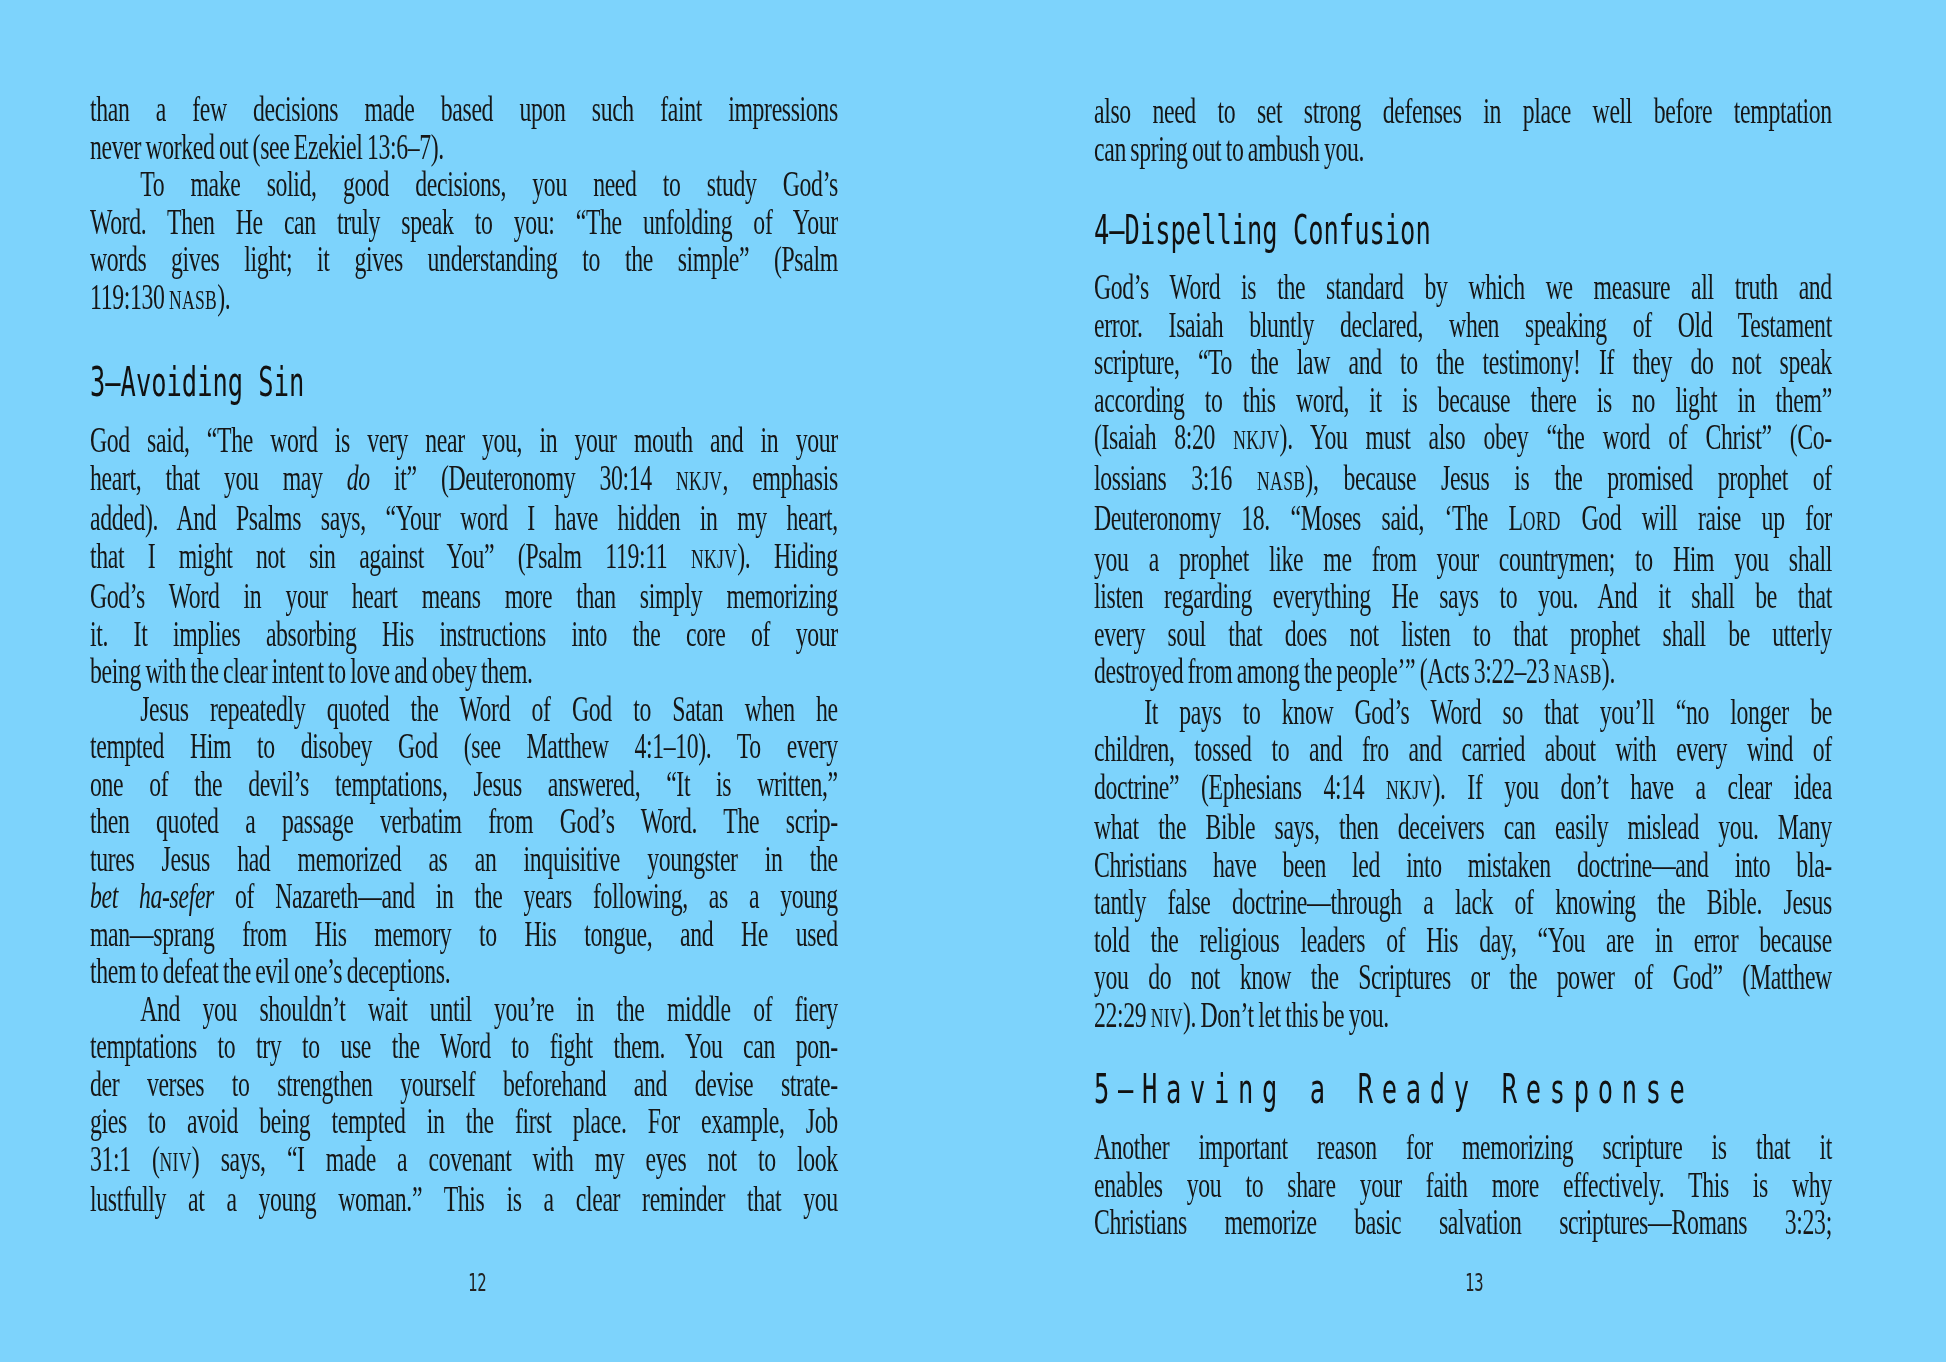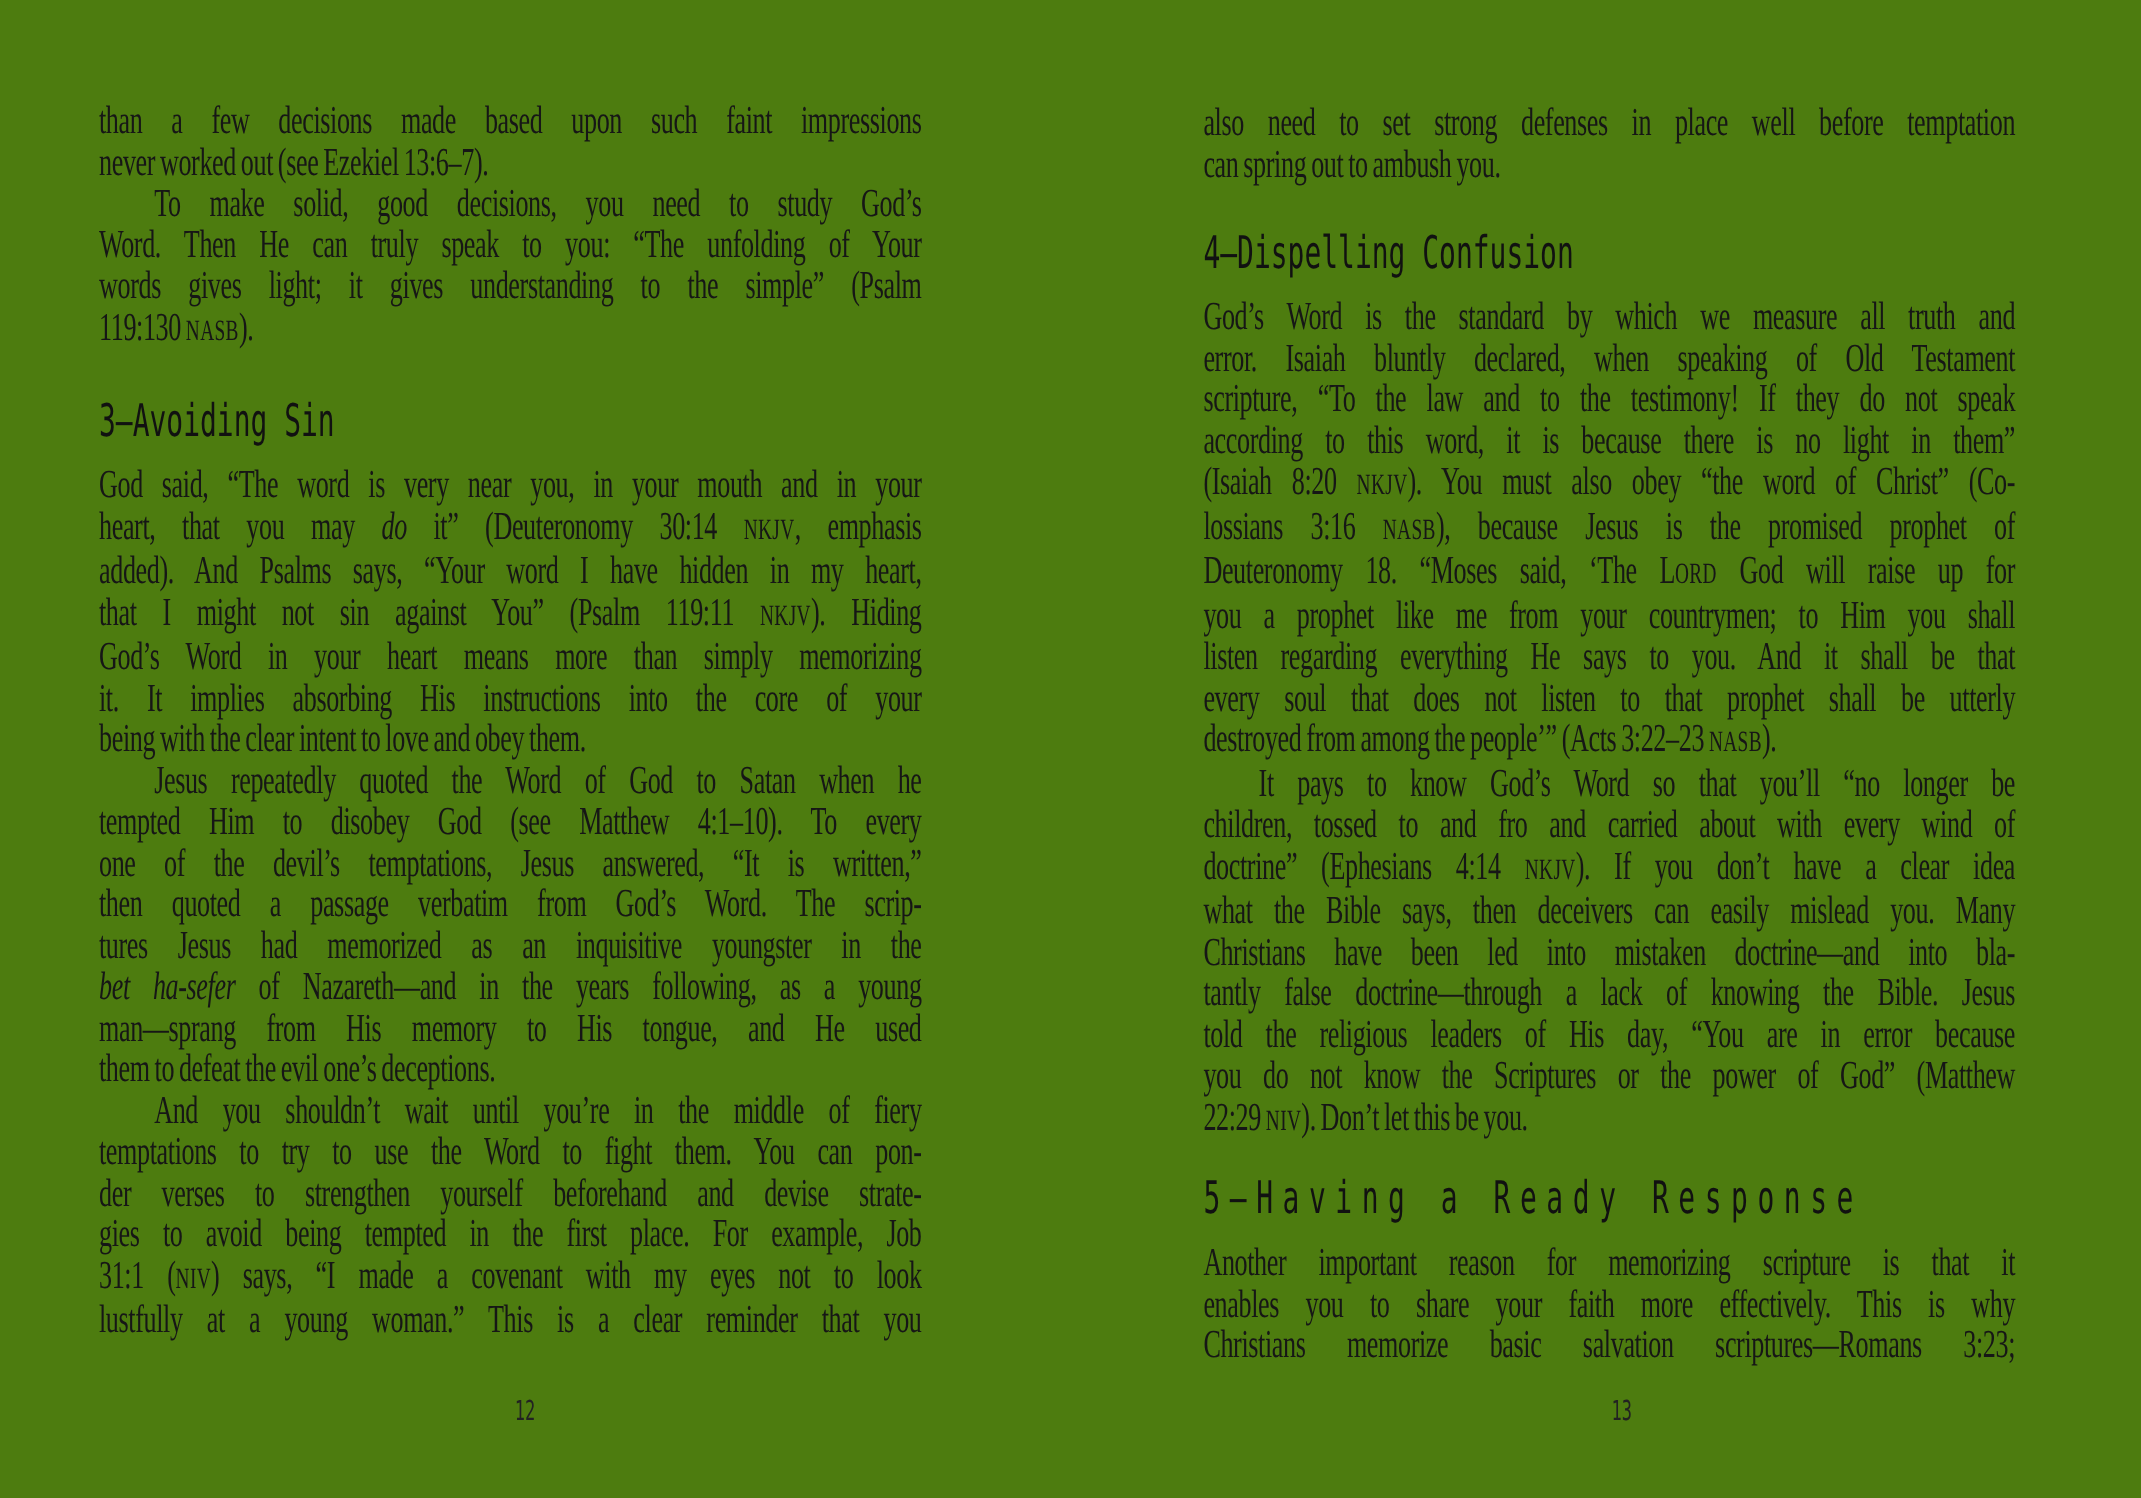--- a/index.html
+++ b/index.html
@@ -1,16 +1,16 @@
 <!DOCTYPE html>
 <html><head>
 <meta charset="utf-8">
 <style>
   html,body{margin:0;padding:0;background:#ffffff;}
-  .canvas{position:relative;width:1946px;height:1362px;background:#4d7c0f;overflow:hidden;}
+  .canvas{position:relative;width:1946px;height:1362px;background:#7dd3fc;overflow:hidden;}
   .para{position:absolute;transform-origin:0 0;transform:scaleX(0.66);
         font-family:"Liberation Serif", serif;font-size:36px;line-height:37.5px;
         color:#161616;letter-spacing:-0.015em;word-spacing:-0.05em;}
   .para .ln{text-align:justify;text-align-last:justify;}
   .para .ln.end{text-align-last:left;}
   .para .ln.ind{text-indent:76px;}
   .para i{font-style:italic;}
   .para .sc{font-size:0.74em;letter-spacing:0.02em;}
   .hd{position:absolute;transform-origin:0 0;transform:scaleX(0.62);
       font-family:"DejaVu Sans Mono", monospace;font-size:41px;line-height:41px;

